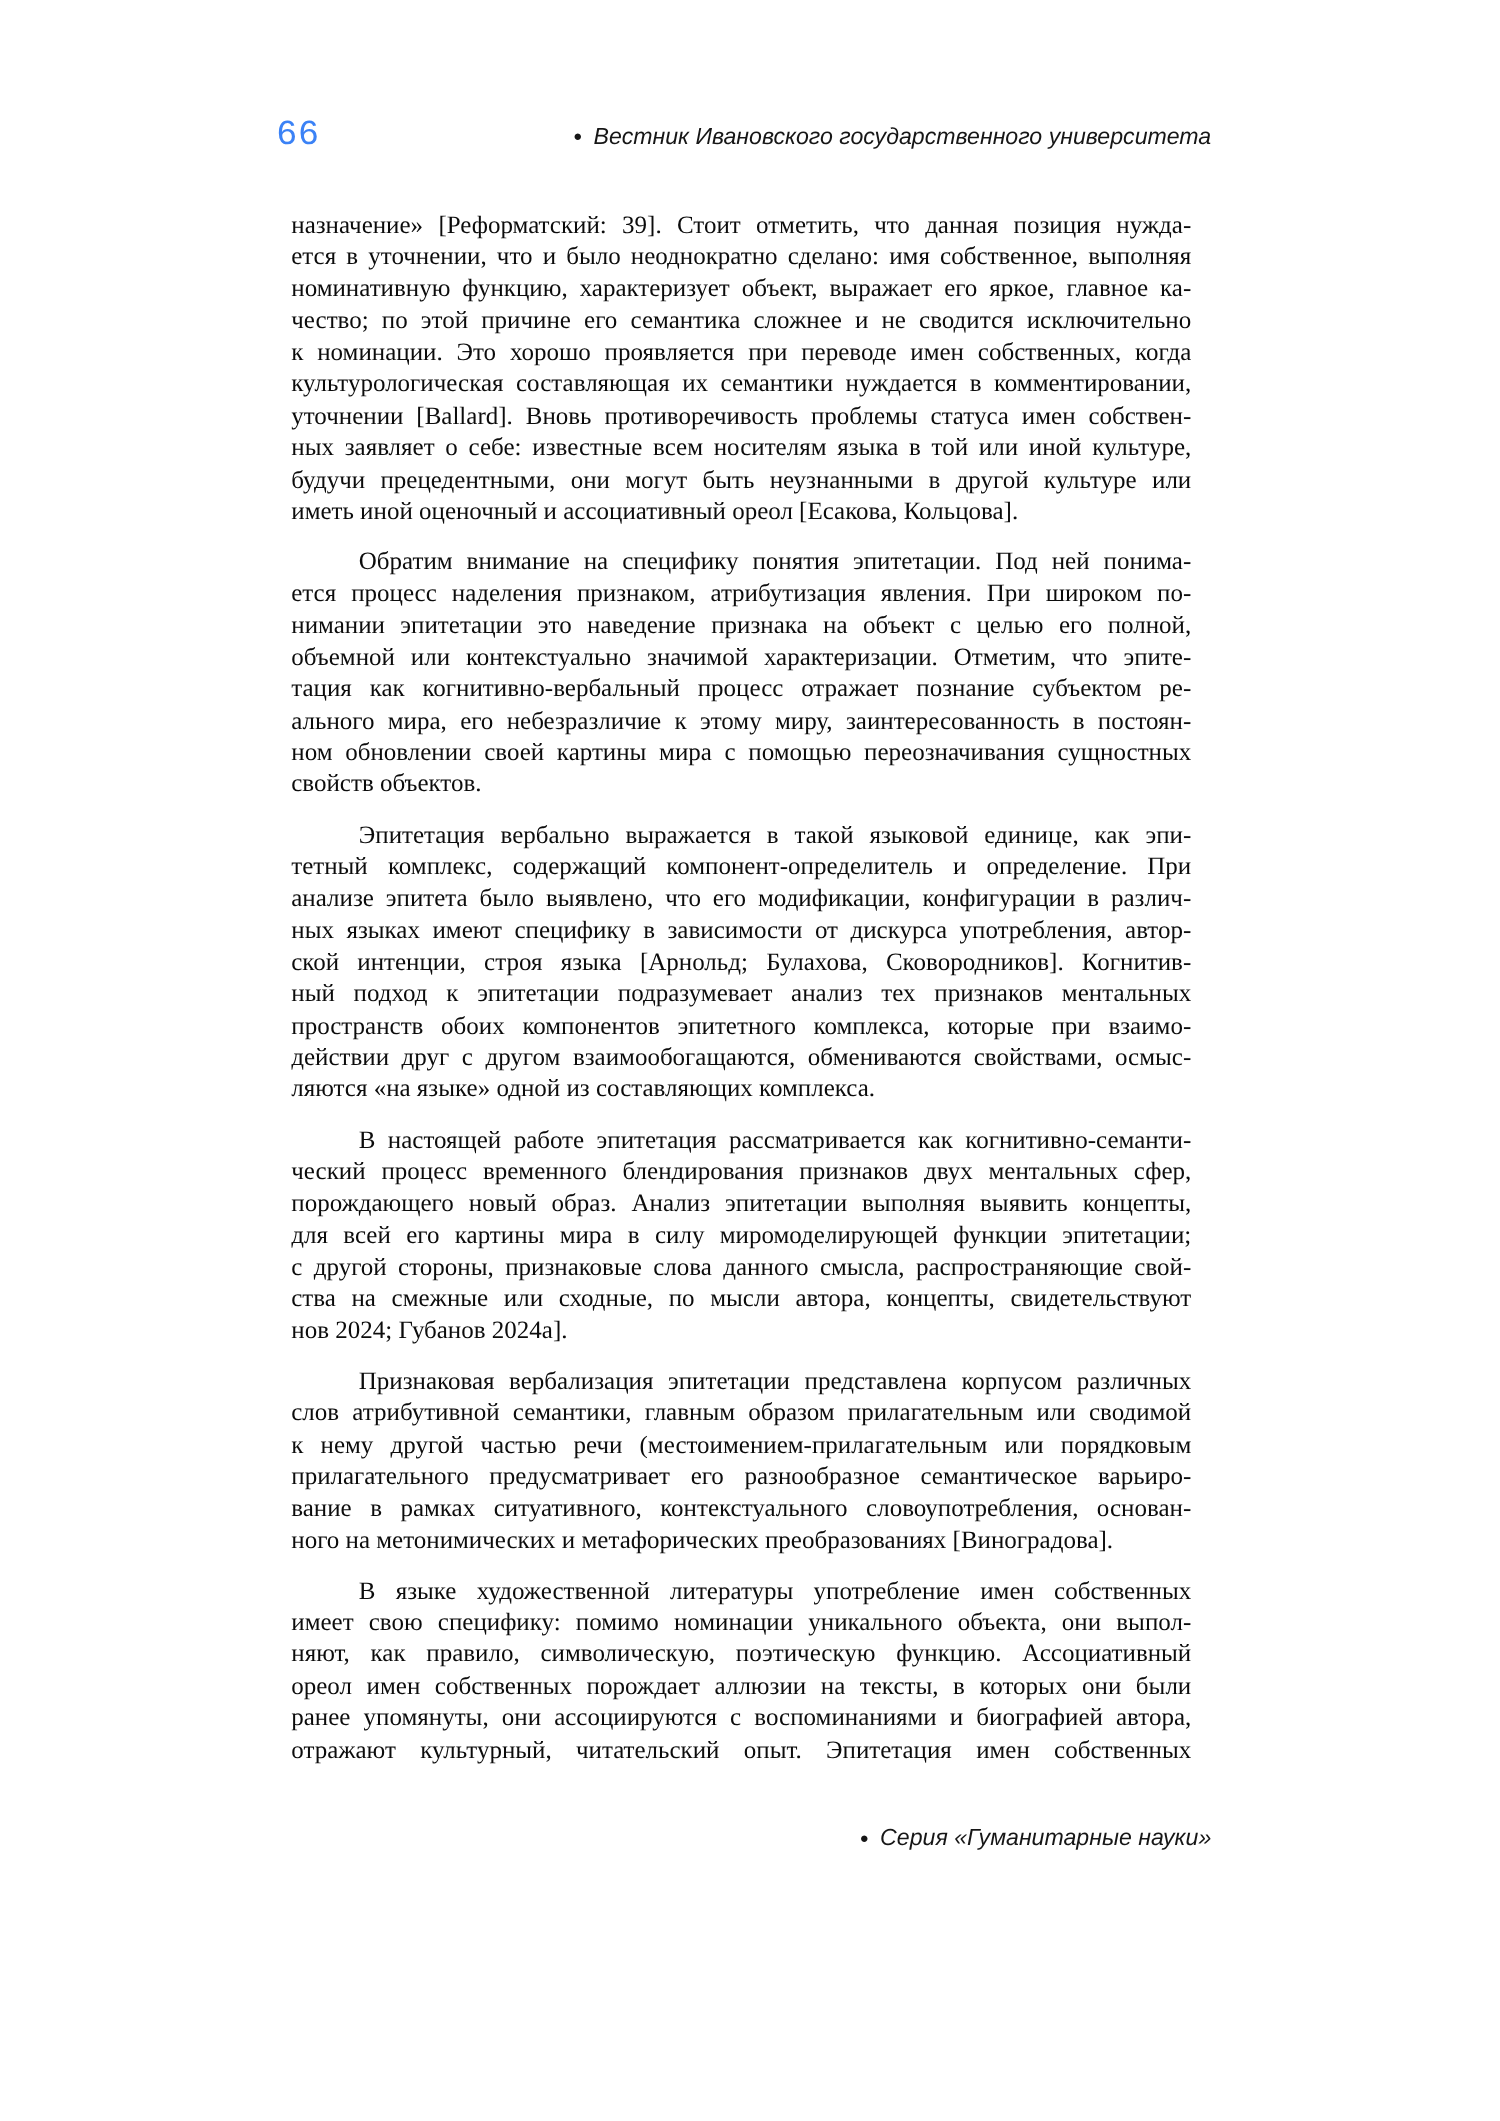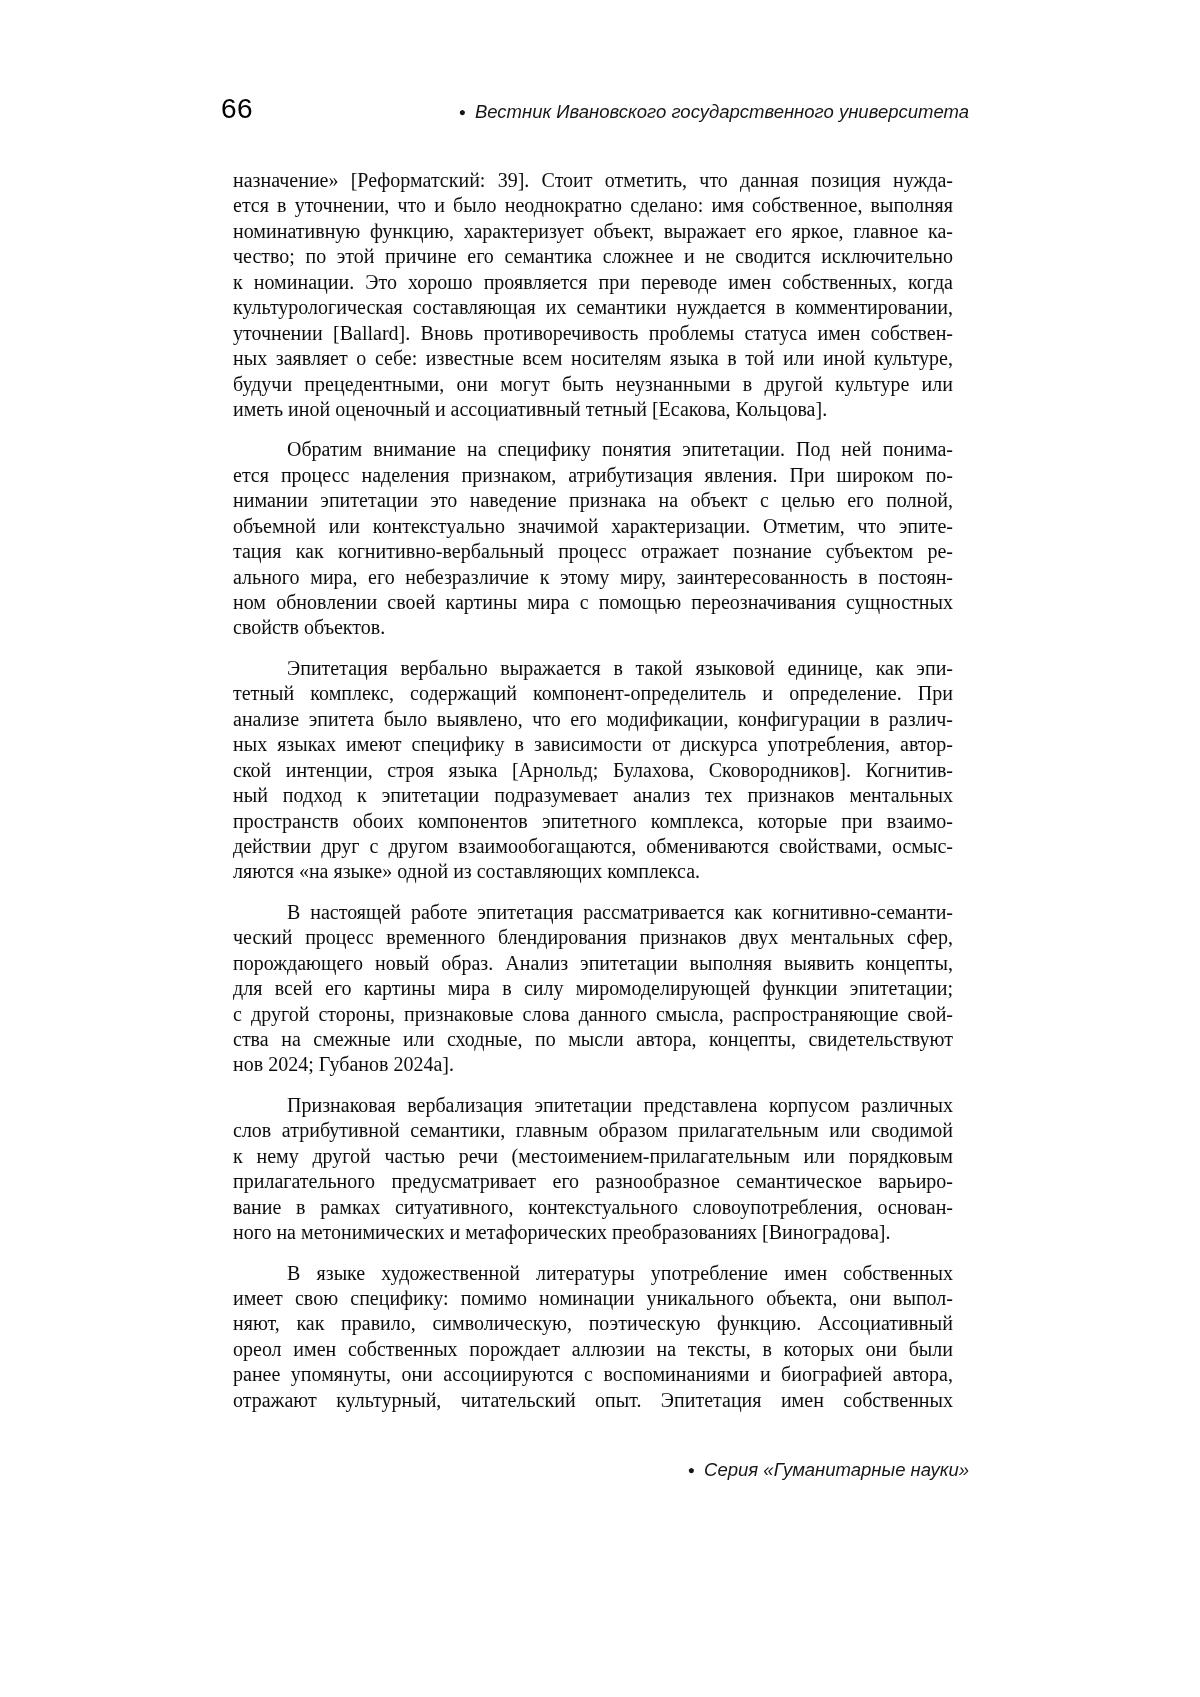--- a/index.html
+++ b/index.html
@@ -15,25 +15,25 @@
   .header {
     position: absolute;
     left: 221px;
     right: 231px;
     top: 93px;
     display: flex;
     justify-content: space-between;
     align-items: baseline;
   }
   .pagenum {
-    font-family: Liberation Sans, sans-serif;
+    font-family: Liberation Mono, monospace;
     font-size: 28px;
     font-style: normal;
     letter-spacing: 0.5px;
-    color: #000000;
+    color: #3b82f6;
   }
   .running-title, .footer {
     font-family: "Liberation Sans", "DejaVu Sans", sans-serif;
     font-style: italic;
     font-size: 18.5px;
     color: #161616;
     white-space: nowrap;
   }
   .bullet {
     font-style: normal;
@@ -88,21 +88,21 @@
       <div class="para">
         <div class="line"><span>назначение» [Реформатский: 39]. Стоит отметить, что данная позиция нужда-</span></div>
         <div class="line"><span>ется в уточнении, что и было неоднократно сделано: имя собственное, выполняя</span></div>
         <div class="line"><span>номинативную функцию, характеризует объект, выражает его яркое, главное ка-</span></div>
         <div class="line"><span>чество; по этой причине его семантика сложнее и не сводится исключительно</span></div>
         <div class="line"><span>к номинации. Это хорошо проявляется при переводе имен собственных, когда</span></div>
         <div class="line"><span>культурологическая составляющая их семантики нуждается в комментировании,</span></div>
         <div class="line"><span>уточнении [Ballard]. Вновь противоречивость проблемы статуса имен собствен-</span></div>
         <div class="line"><span>ных заявляет о себе: известные всем носителям языка в той или иной культуре,</span></div>
         <div class="line"><span>будучи прецедентными, они могут быть неузнанными в другой культуре или</span></div>
-        <div class="line endline"><span>иметь иной оценочный и ассоциативный тетный [Есакова, Кольцова].</span></div>
+        <div class="line endline"><span>иметь иной оценочный и ассоциативный ореол [Есакова, Кольцова].</span></div>
       </div>
       <div class="para">
         <div class="line indent"><span>Обратим внимание на специфику понятия эпитетации. Под ней понима-</span></div>
         <div class="line"><span>ется процесс наделения признаком, атрибутизация явления. При широком по-</span></div>
         <div class="line"><span>нимании эпитетации это наведение признака на объект с целью его полной,</span></div>
         <div class="line"><span>объемной или контекстуально значимой характеризации. Отметим, что эпите-</span></div>
         <div class="line"><span>тация как когнитивно-вербальный процесс отражает познание субъектом ре-</span></div>
         <div class="line"><span>ального мира, его небезразличие к этому миру, заинтересованность в постоян-</span></div>
         <div class="line"><span>ном обновлении своей картины мира с помощью переозначивания сущностных</span></div>
         <div class="line endline"><span>свойств объектов.</span></div>

